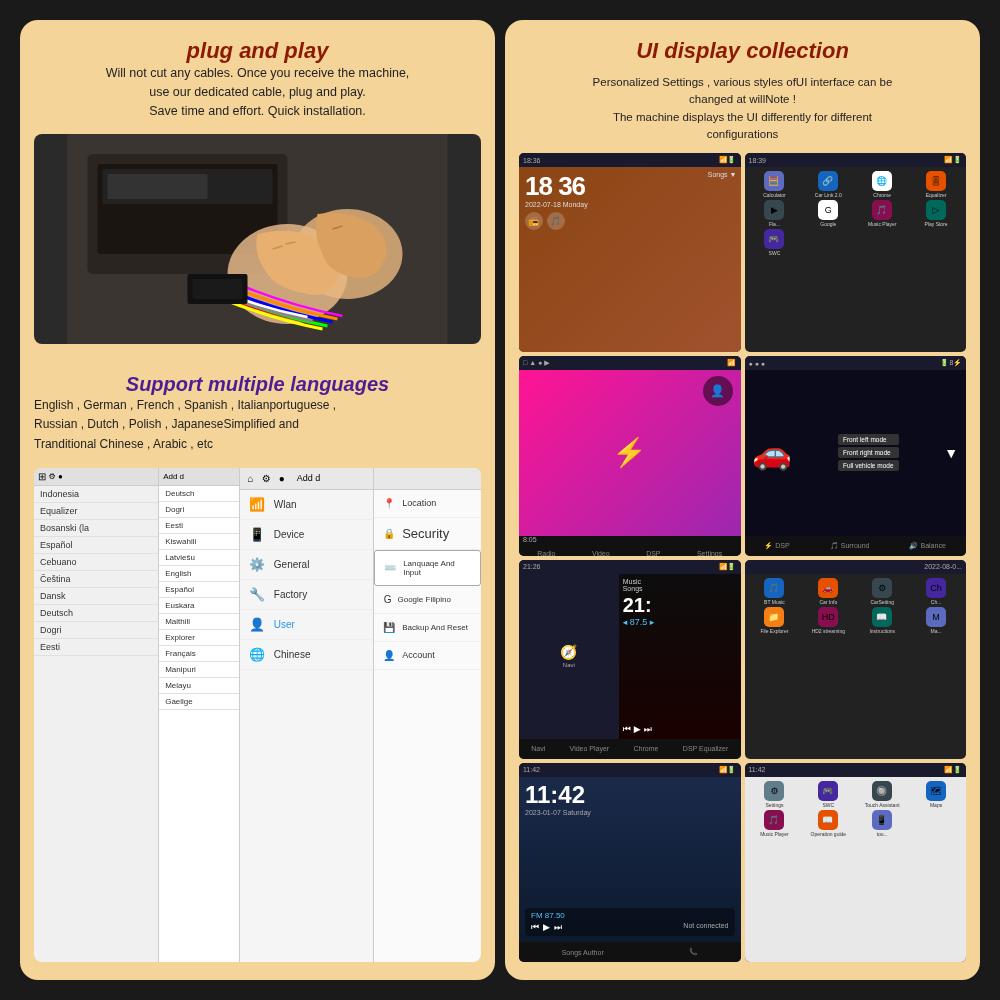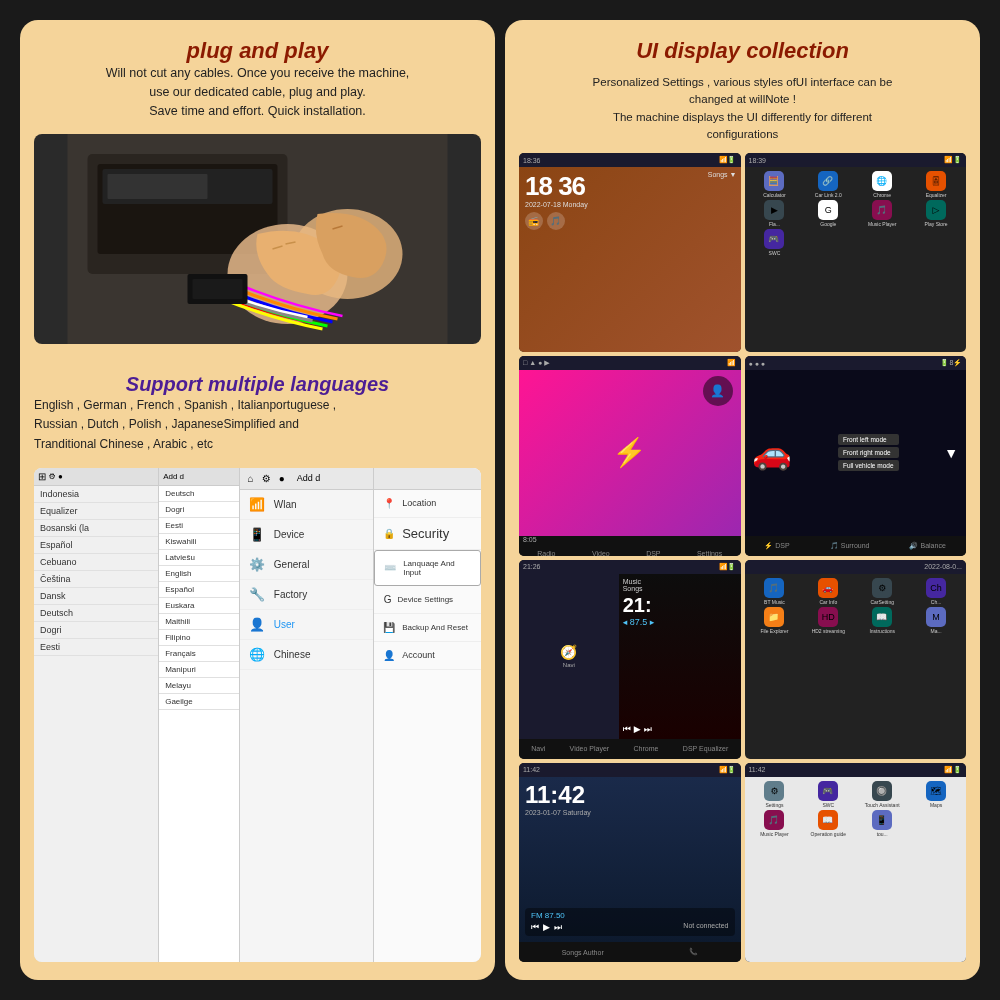--- a/index.html
+++ b/index.html
@@ -353,21 +353,21 @@
           <div style="background:#e0e0e0; height:18px; display:flex; align-items:center; padding:0 4px; border-bottom:1px solid #ccc;">Add d</div>
           <div class="lang-list-item">Deutsch</div>
           <div class="lang-list-item">Dogri</div>
           <div class="lang-list-item">Eesti</div>
           <div class="lang-list-item">Kiswahili</div>
           <div class="lang-list-item">Latviešu</div>
           <div class="lang-list-item">English</div>
           <div class="lang-list-item">Español</div>
           <div class="lang-list-item">Euskara</div>
           <div class="lang-list-item">Maithili</div>
-          <div class="lang-list-item">Filipino</div>
+          <div class="lang-list-item">Explorer</div>
           <div class="lang-list-item">Français</div>
           <div class="lang-list-item">Manipuri</div>
           <div class="lang-list-item">Melayu</div>
           <div class="lang-list-item">Gaeilge</div>
         </div>
 
         <div class="settings-menu" style="left:46%; width:30%;">
           <div class="settings-menu-header">
             <span>⌂</span>
               <span>⚙</span>
@@ -409,21 +409,21 @@
           <div class="settings-right-item">
             <span style="font-size:10px;">🔒</span>
             <span style="font-size:13px;">Security</span>
           </div>
           <div class="settings-right-item highlighted">
             <span style="font-size:10px;">⌨️</span>
             <span style="font-size:8px;">Lanquaqe And Input</span>
           </div>
           <div class="settings-right-item">
             <span style="font-size:10px;">G</span>
-            <span style="font-size:8px;">Device Settings</span>
+            <span style="font-size:8px;">Google Filipino</span>
           </div>
           <div class="settings-right-item">
             <span style="font-size:10px;">💾</span>
             <span style="font-size:8px;">Backup And Reset</span>
           </div>
           <div class="settings-right-item">
             <span style="font-size:10px;">👤</span>
             <span style="font-size:9px;">Account</span>
           </div>
         </div>

